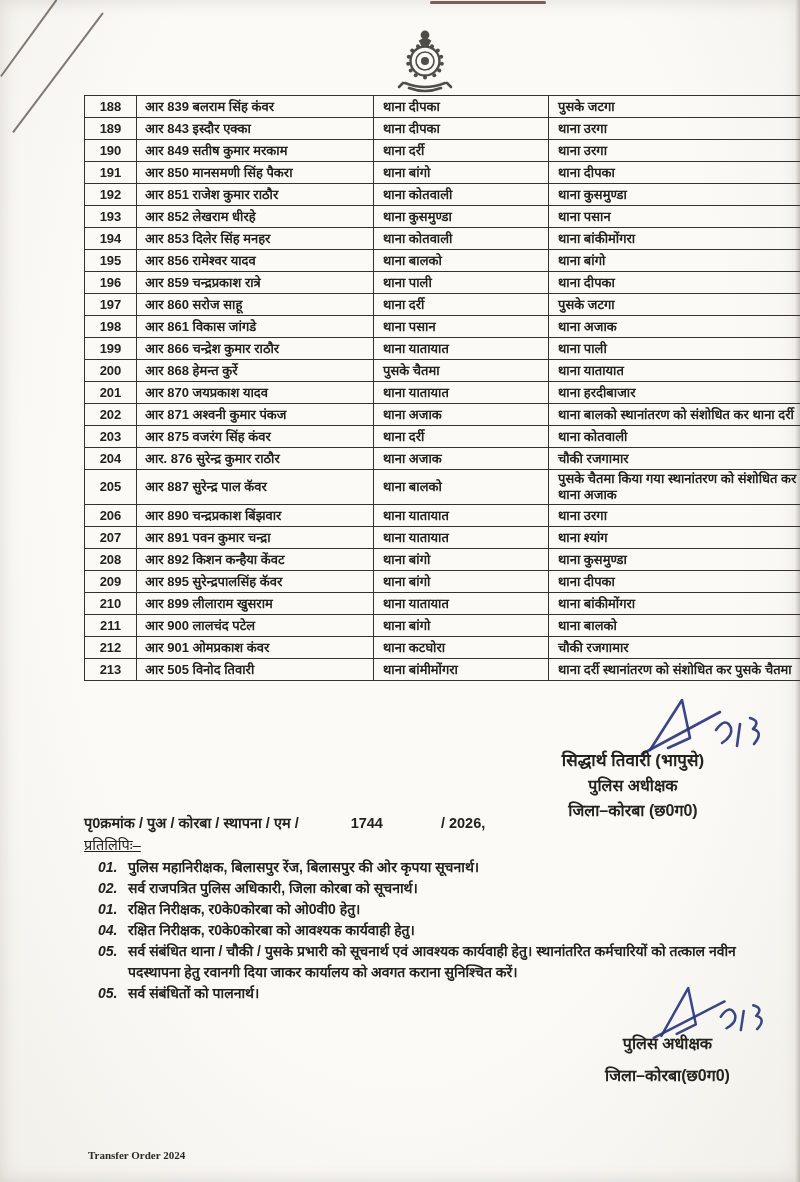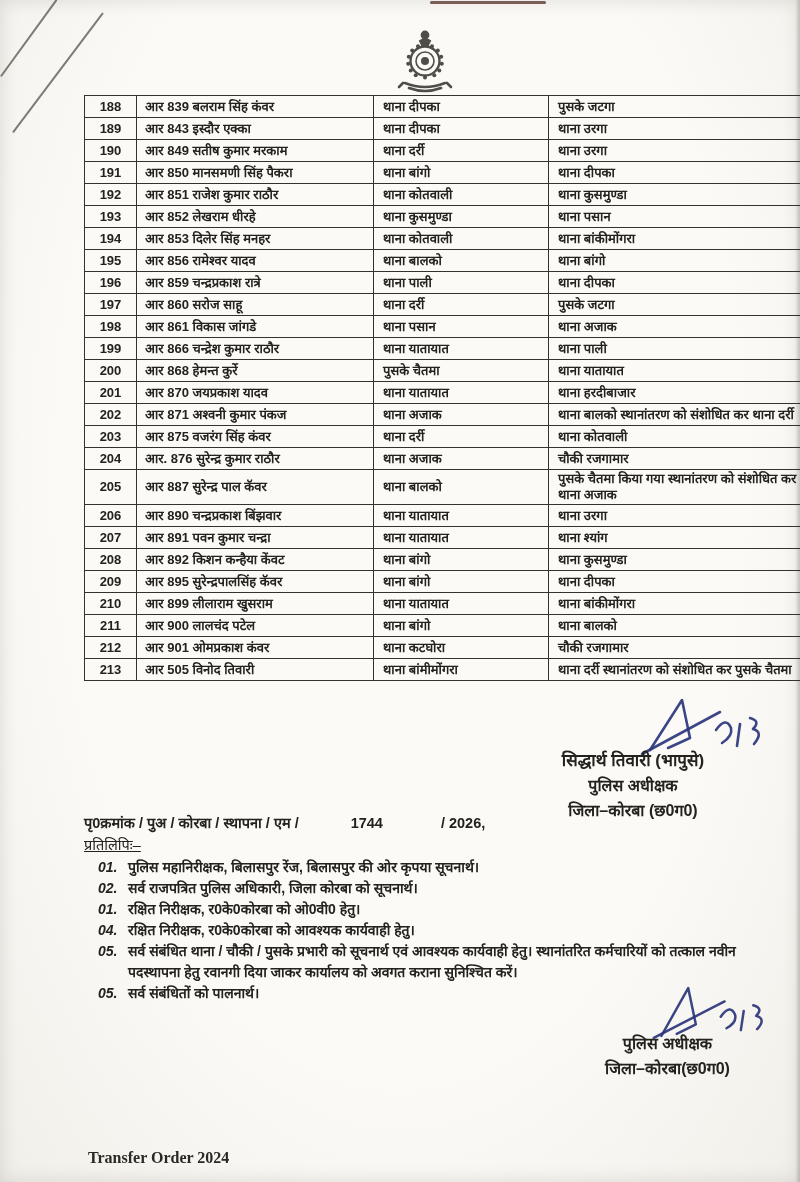--- a/index.html
+++ b/index.html
@@ -45,33 +45,33 @@
   .sig-ink path{fill:none;stroke:#2b357b;stroke-width:2.6;stroke-linecap:round;stroke-linejoin:round;opacity:.92;}
   .sig-top{left:638px;top:694px;width:140px;height:64px;}
   .sig-bottom{left:648px;top:980px;width:134px;height:62px;}
 
   .sig-block{position:absolute;text-align:center;font-weight:700;}
   .sig-block-top{left:508px;top:748px;width:250px;}
   .sig-block-top .l1{font-size:17px;}
   .sig-block-top .l2,.sig-block-top .l3,.sig-block-top .l4{font-size:16px;margin-top:3px;}
   .sig-block-bottom{left:560px;top:1032px;width:215px;}
   .sig-block-bottom .l1{font-size:16px;}
-  .sig-block-bottom .l2{font-size:16px;margin-top:3px;}
+  .sig-block-bottom .l2{font-size:16px;margin-top:10px;}
 
   
   .memo-line{position:absolute;left:84px;top:812px;width:560px;font-size:14.5px;font-weight:700;white-space:nowrap;}
   .memo-line .num{margin-left:52px;text-align:right;}
   .memo-line .suffix{margin-left:58px;}
   .copies-heading{position:absolute;left:84px;top:834px;font-size:14.5px;font-weight:400;text-decoration:underline;}
   .copies{position:absolute;left:98px;top:857px;width:670px;}
   .copy-item{display:flex;font-size:14px;font-weight:700;line-height:20.5px;margin-bottom:0.5px;}
   .copy-item .cnum{width:30px;flex:0 0 30px;font-style:italic;}
   .copy-item .ctext{flex:1;}
 
-  .footer-note{position:absolute;left:88px;top:1149px;font-size:16px;font-weight:700;font-family:"Liberation Serif",serif;color:#2a2924;}
+  .footer-note{position:absolute;left:88px;top:1149px;font-size:11px;font-weight:700;font-family:"Liberation Serif",serif;color:#2a2924;}
 </style>
 </head>
 <body>
 
 <div class="paper">
 
   <div class="corner-line a"></div>
   <div class="corner-line b"></div>
   <div class="top-mark"></div>
   <div class="edge-shadow-right"></div>

